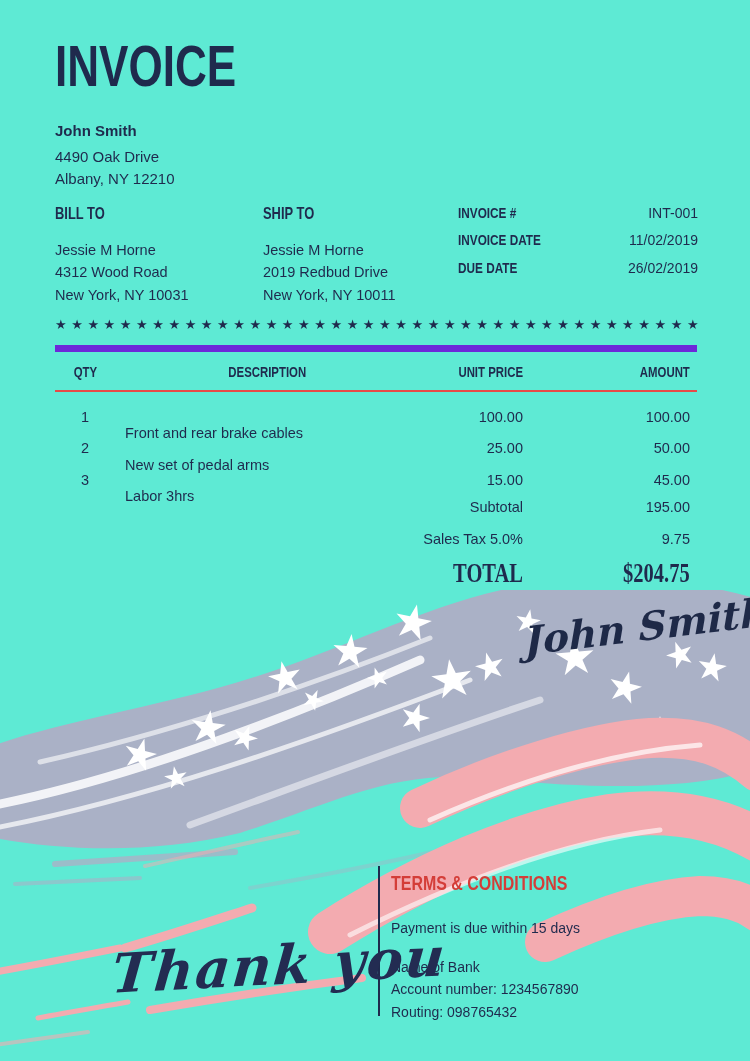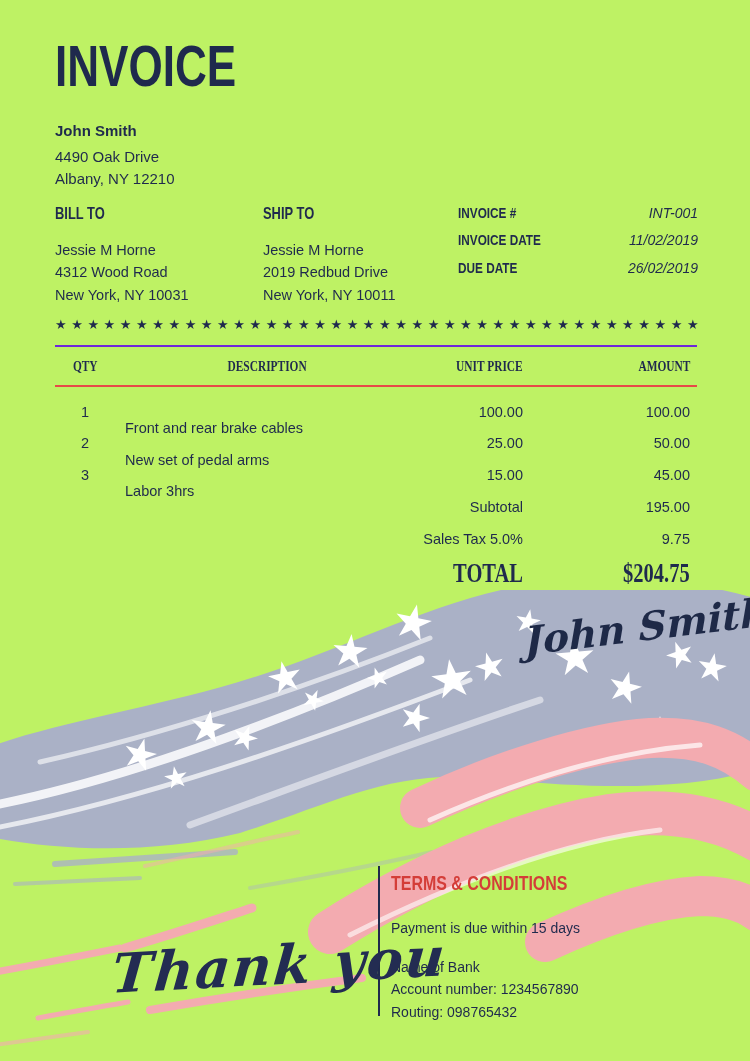--- a/index.html
+++ b/index.html
@@ -1,17 +1,17 @@
 <!DOCTYPE html>
 <html><head>
 <meta charset="utf-8">
 <style>
   html,body{margin:0;padding:0;background:#fff;}
   .page{
-    position:relative;width:750px;height:1061px;background:#bef264;overflow:hidden;
+    position:relative;width:750px;height:1061px;background:#5eead4;overflow:hidden;
     font-family:"Liberation Sans",sans-serif;color:#1f2a4d;
   }
   .abs{position:absolute;}
   .z{z-index:2;}
   
   .cond{display:inline-block;transform:scaleX(.76);transform-origin:0 50%;font-weight:bold;white-space:nowrap;}
   .cond-c{transform-origin:50% 50%;}
   .cond-r{transform-origin:100% 50%;}
 
   .title{left:55px;top:36px;font-size:58px;line-height:1.05;letter-spacing:0;}
@@ -19,28 +19,28 @@
   .from-name{font-weight:bold;margin-bottom:4px;}
 
   .party{font-size:14.5px;line-height:22.5px;}
   .party .sec-h{font-size:17px;margin-bottom:7px;}
   .billto{left:55px;top:203px;}
   .shipto{left:263px;top:203px;}
 
   .meta{left:458px;top:204px;width:240px;}
   .meta-row{display:flex;justify-content:space-between;align-items:baseline;height:27.3px;}
   .meta-label{font-size:15.5px;}
-  .meta-value{font-size:14px;font-style:italic;}
+  .meta-value{font-size:14px;}
 
   .stars{left:55px;top:317px;width:644px;height:16px;display:flex;justify-content:space-between;
          font-size:13px;line-height:16px;color:#1f2a4d;overflow:hidden;}
 
   .table{left:55px;top:345px;width:642px;}
   .tgrid{display:grid;grid-template-columns:60px 305px 103px 174px;align-items:center;}
-  .thead{height:38px;border-top:2px solid #6d28d9;border-bottom:2px solid #e64a48;font-family:Liberation Serif, serif;}
+  .thead{height:38px;border-top:7px solid #6d28d9;border-bottom:2px solid #e64a48;}
   .th{font-size:15px;}
   .c-center{text-align:center;}
   .c-right{text-align:right;}
   .amt-pad{padding-right:7px;}
   .trow{height:31.5px;font-size:14.5px;}
   .trow .desc{padding-left:10px;margin-top:33px;}
 
   .sumrow{left:55px;width:642px;display:grid;grid-template-columns:468px 174px;align-items:baseline;}
   .sum-label{font-size:14.5px;text-align:right;}
   .sum-value{font-size:14.5px;text-align:right;padding-right:7px;}

